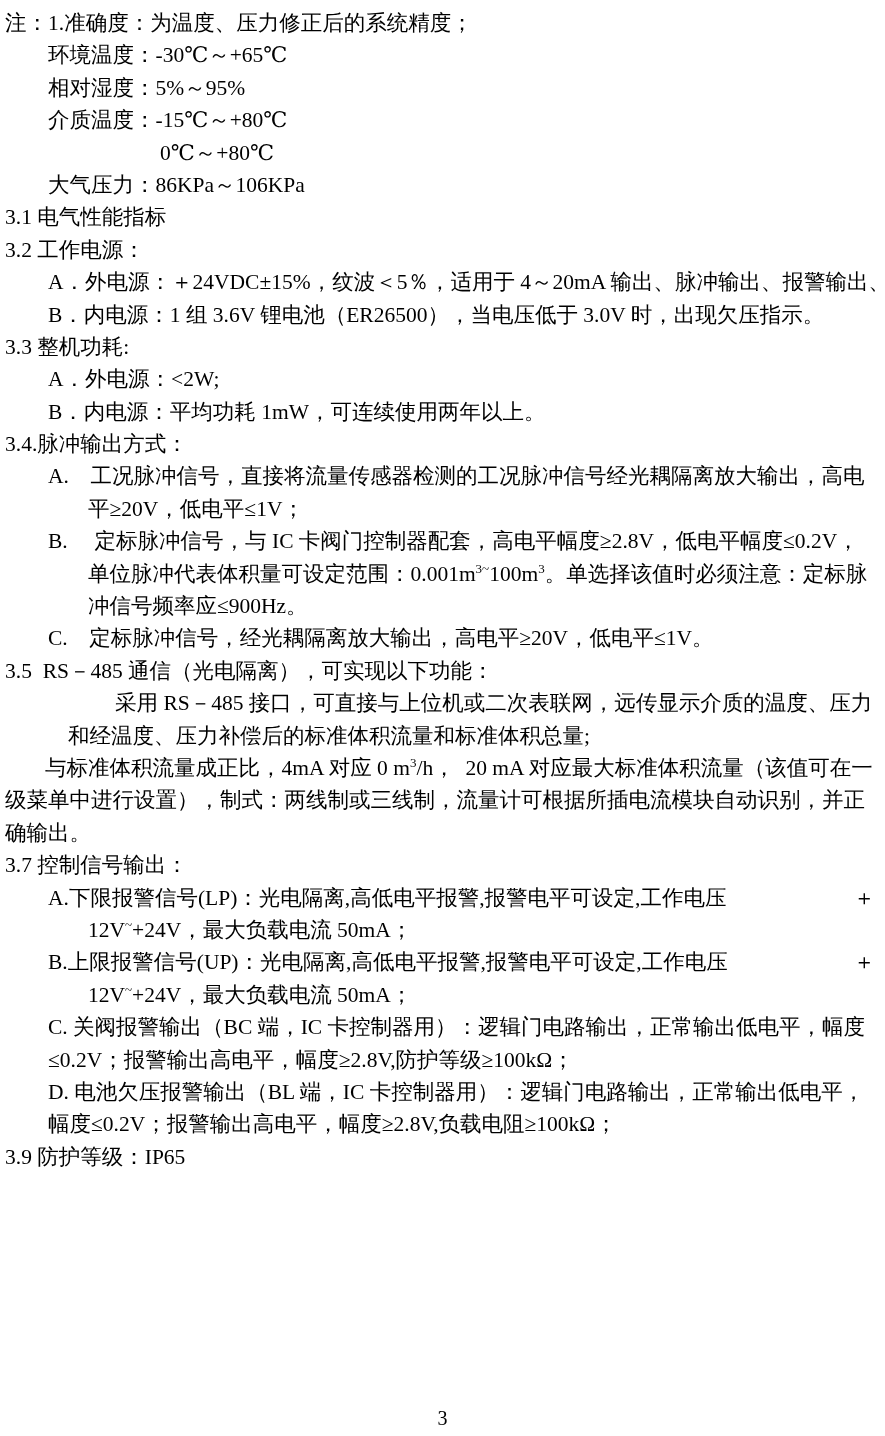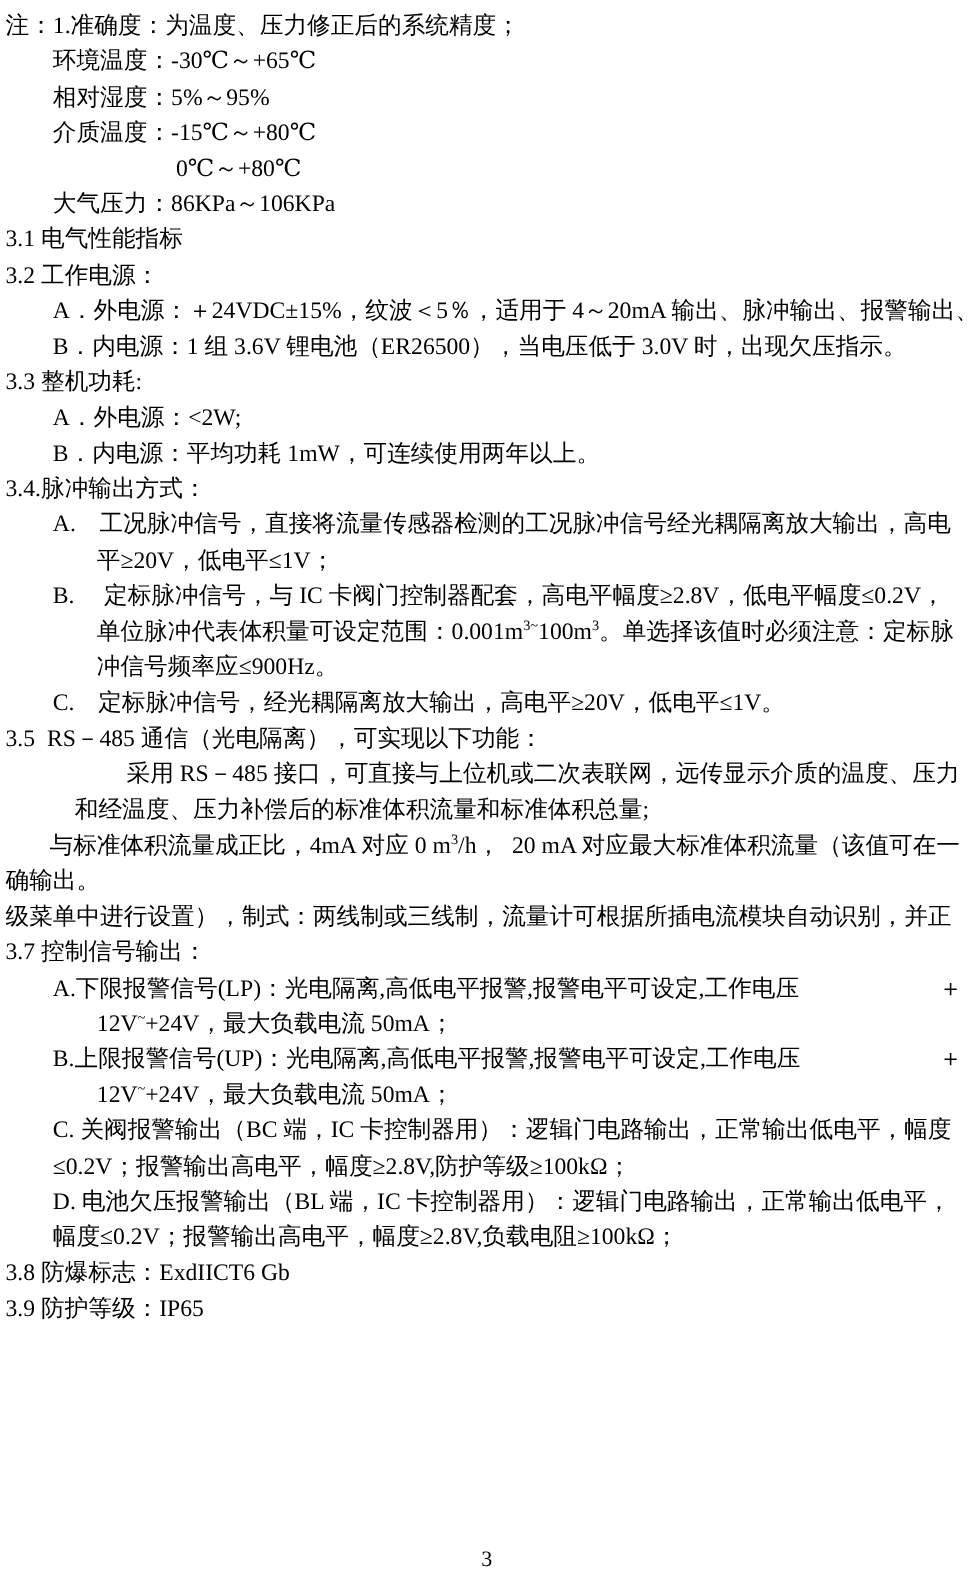--- a/index.html
+++ b/index.html
@@ -75,31 +75,30 @@
       <div class="line l1"><span class="line-text"><span>A.　工况脉冲信号，直接将流量传感器检测的工况脉冲信号经光耦隔离放大输出，高电</span></span></div>
       <div class="line l1t"><span class="line-text"><span>平≥20V，低电平≤1V；</span></span></div>
       <div class="line l1"><span class="line-text"><span>B.　 定标脉冲信号，与 IC 卡阀门控制器配套，高电平幅度≥2.8V，低电平幅度≤0.2V，</span></span></div>
       <div class="line l1t"><span class="line-text"><span>单位脉冲代表体积量可设定范围：0.001m</span><sup>3~</sup><span>100m</span><sup>3</sup><span>。单选择该值时必须注意：定标脉</span></span></div>
       <div class="line l1t"><span class="line-text"><span>冲信号频率应≤900Hz。</span></span></div>
       <div class="line l1"><span class="line-text"><span>C.　定标脉冲信号，经光耦隔离放大输出，高电平≥20V，低电平≤1V。</span></span></div>
       <div class="line l0"><span class="line-text"><span>3.5  RS－485 通信（光电隔离），可实现以下功能：</span></span></div>
       <div class="line q1"><span class="line-text"><span>采用 RS－485 接口，可直接与上位机或二次表联网，远传显示介质的温度、压力</span></span></div>
       <div class="line q2"><span class="line-text"><span>和经温度、压力补偿后的标准体积流量和标准体积总量;</span></span></div>
       <div class="line p1"><span class="line-text"><span>与标准体积流量成正比，4mA 对应 0 m</span><sup>3</sup><span>/h，  20 mA 对应最大标准体积流量（该值可在一</span></span></div>
+      <div class="line l0"><span class="line-text"><span>级菜单中进行设置），制式：两线制或三线制，流量计可根据所插电流模块自动识别，并正</span></span></div>
       <div class="line l0"><span class="line-text"><span>确输出。</span></span></div>
-      <div class="line l0"><span class="line-text"><span>级菜单中进行设置），制式：两线制或三线制，流量计可根据所插电流模块自动识别，并正</span></span></div>
       <div class="line l0"><span class="line-text"><span>3.7 控制信号输出：</span></span></div>
       <div class="line l1 has-tail"><span class="line-text"><span>A.下限报警信号(LP)：光电隔离,高低电平报警,报警电平可设定,工作电压</span></span><span class="line-tail">＋</span></div>
       <div class="line l1t"><span class="line-text"><span>12V</span><sup>~</sup><span>+24V，最大负载电流 50mA；</span></span></div>
       <div class="line l1 has-tail"><span class="line-text"><span>B.上限报警信号(UP)：光电隔离,高低电平报警,报警电平可设定,工作电压</span></span><span class="line-tail">＋</span></div>
       <div class="line l1t"><span class="line-text"><span>12V</span><sup>~</sup><span>+24V，最大负载电流 50mA；</span></span></div>
       <div class="line l1"><span class="line-text"><span>C. 关阀报警输出（BC 端，IC 卡控制器用）：逻辑门电路输出，正常输出低电平，幅度</span></span></div>
       <div class="line l1"><span class="line-text"><span>≤0.2V；报警输出高电平，幅度≥2.8V,防护等级≥100kΩ；</span></span></div>
       <div class="line l1"><span class="line-text"><span>D. 电池欠压报警输出（BL 端，IC 卡控制器用）：逻辑门电路输出，正常输出低电平，</span></span></div>
       <div class="line l1"><span class="line-text"><span>幅度≤0.2V；报警输出高电平，幅度≥2.8V,负载电阻≥100kΩ；</span></span></div>
-      <div class="line l0"><span class="line-text"><span>3.8 防爆标志：ExdIICT6 Gb</span></span></div>
       <div class="line l0"><span class="line-text"><span>3.9 防护等级：IP65</span></span></div>
     </div>
 </div>
 
 <div class="footer">
   <span>3</span>
 </div>
 
 </body></html>

